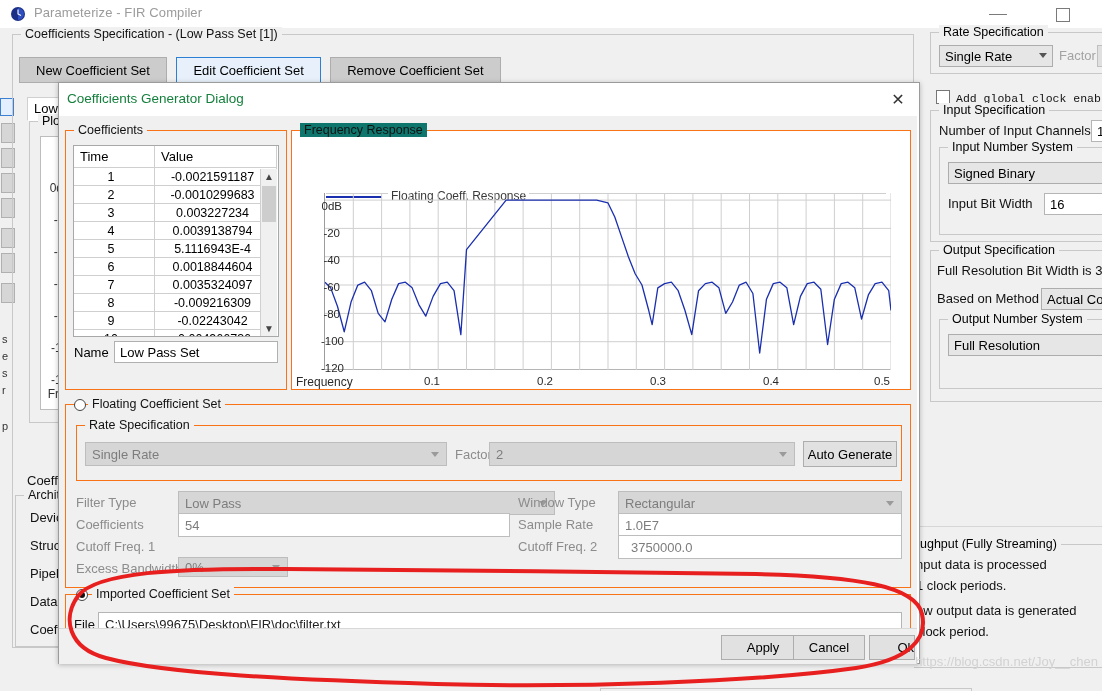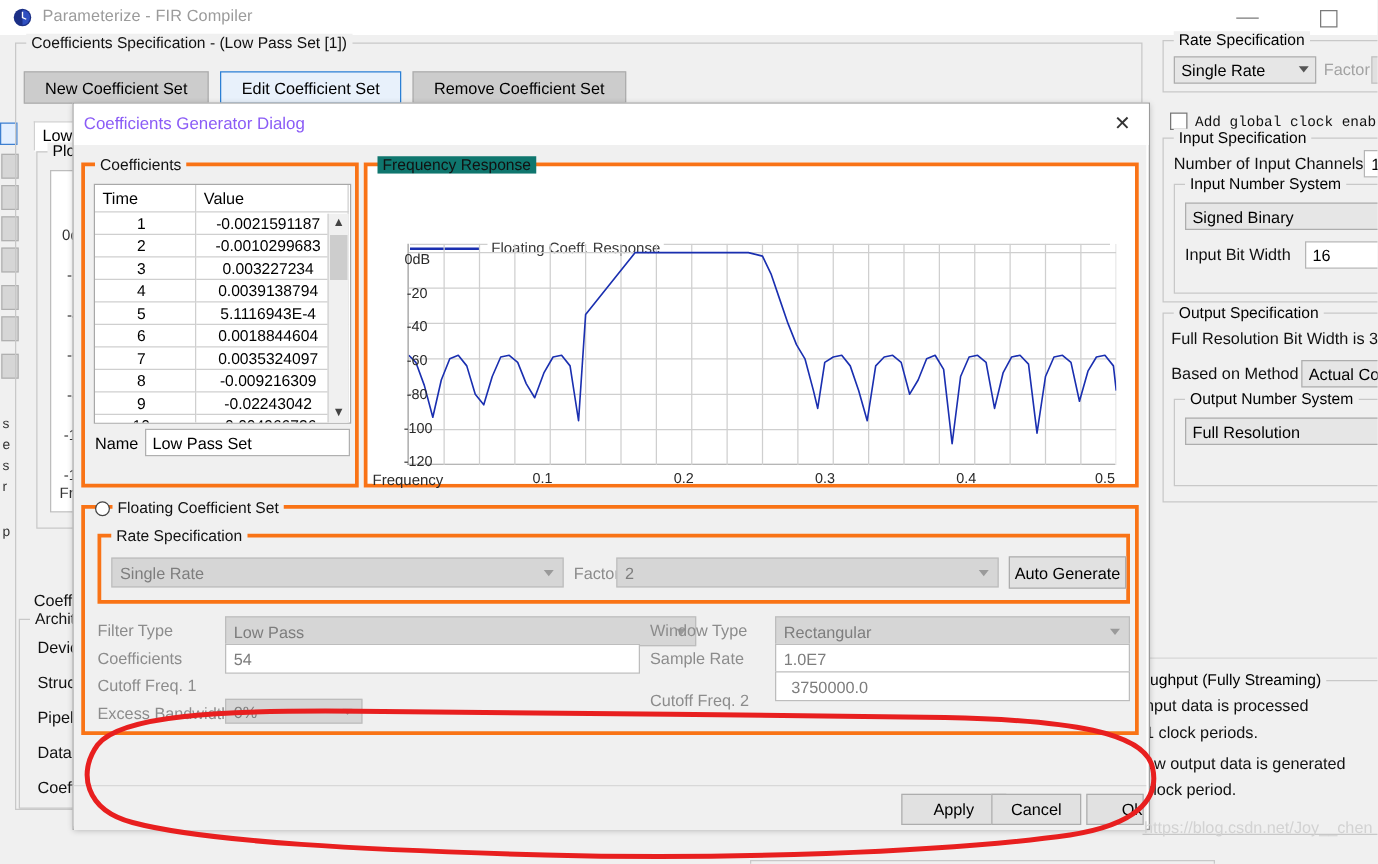--- a/index.html
+++ b/index.html
@@ -62,26 +62,26 @@
   .r-fld.gray{background:#e0e0e0;border-color:#c0c0c0;color:#7e7e7e;}
   .r-combo{position:absolute;height:22px;line-height:21px;background:#e6e6e6;border:1px solid #adadad;font-size:13px;padding-left:5px;box-sizing:border-box;white-space:nowrap;}
   .r-combo .cv{position:absolute;right:5px;top:7px;width:0;height:0;border-left:4px solid transparent;border-right:4px solid transparent;border-top:5px solid #555;}
   .chk{position:absolute;width:14px;height:14px;background:#fff;border:1px solid #767676;box-sizing:border-box;}
   .mono{font-family:"Liberation Mono",monospace;font-size:11.5px;}
   .hr{position:absolute;height:1px;background:#d6d6d6;}
 
   
   .dlg{position:absolute;left:58px;top:82px;width:860px;height:580px;background:#fff;border:1px solid #9b9b9b;box-shadow:0 1px 5px rgba(0,0,0,.25);}
   .dlg-tt{position:absolute;left:0;top:0;width:100%;height:33px;background:#fff;}
-  .dlg-tt .t{position:absolute;left:8px;top:8px;font-size:13.5px;color:#8b5cf6;}
+  .dlg-tt .t{position:absolute;left:8px;top:8px;font-size:13.5px;color:#15803d;}
   .dlg-x{position:absolute;right:0;top:0;width:42px;height:33px;font-size:16px;color:#333;text-align:center;line-height:33px;}
 
   .dlg-body{position:absolute;left:0;top:33px;width:858px;height:545px;background:#f0f0f0;}
 
-  .dgrp{position:absolute;border:3px solid #f97316;box-sizing:border-box;text-decoration:underline;}
+  .dgrp{position:absolute;border:1px solid #f97316;box-sizing:border-box;text-decoration:underline;}
   .dgrp>.legend{position:absolute;top:-8px;left:8px;background:#f0f0f0;padding:0 4px;font-size:12.5px;color:#111;white-space:nowrap;}
 
   
   .coefgrp{left:6px;top:14px;width:222px;height:260px;}
   .tblwrap{position:absolute;left:7px;top:14px;width:206px;height:192px;background:#fff;border:1px solid #a8a8a8;box-sizing:border-box;overflow:hidden;}
   table.ctbl{border-collapse:collapse;width:189px;table-layout:fixed;}
   table.ctbl th{font-weight:normal;font-size:13px;text-align:left;padding:3px 0 3px 6px;border-right:1px solid #cfcfcf;border-bottom:1px solid #cfcfcf;background:#fff;}
   table.ctbl td{font-size:12.5px;padding:1px 6px 1px 0;border-right:1px solid #cfcfcf;border-bottom:1px solid #cfcfcf;text-align:center;background:#fff;height:15px;}
   table.ctbl td.val{text-align:center;}
   .sb{position:absolute;right:1px;top:23px;width:16px;height:168px;background:#f0f0f0;border-left:1px solid #d0d0d0;}
@@ -418,30 +418,37 @@
           <span>Rectangular</span>
           <i class="cv"></i>
         </div>
 
         <div class="lab dim" style="left:10px;top:112px;">Coefficients</div>
         <div class="fld white" style="left:112px;top:108px;width:332px;">54</div>
         <div class="lab dim" style="left:452px;top:112px;">Sample Rate</div>
         <div class="fld white" style="left:552px;top:108px;width:284px;">1.0E7</div>
 
         <div class="lab dim" style="left:10px;top:134px;">Cutoff Freq. 1</div>
-        <div class="lab dim" style="left:452px;top:134px;margin-top:12px;">Cutoff Freq. 2</div>
+        <div class="lab dim" style="left:452px;top:134px;">Cutoff Freq. 2</div>
         <div class="fld white" style="left:552px;top:130px;width:284px;padding-left:12px;">3750000.0</div>
 
         <div class="lab dim" style="left:10px;top:156px;">Excess Bandwidth</div>
         <div class="fld gray" style="left:112px;top:152px;width:110px;height:20px;line-height:19px;">
           <span>0%</span>
           <i class="cv" style="top:7px"></i>
         </div>
       </div>
 
+      <div class="dgrp impgrp">
+        <span class="legend" style="left:26px">Imported Coefficient Set</span>
+        <span class="radio on" style="left:10px;top:-6px;"></span>
+        <div class="lab" style="left:8px;top:22px;">File</div>
+        <div class="fld white" style="left:32px;top:17px;width:804px;background:#fff;border:1px solid #b5b5b5;color:#222;">C:\Users\99675\Desktop\FIR\doc\filter.txt</div>
+        <div class="brbtn" style="left:764px;top:44px;width:72px;">Browse</div>
+      </div>
     </div>
 
     <div class="dlg-foot">
       <div class="fbtn" style="left:662px;width:84px;text-align:center;">Apply</div>
       <div class="fbtn" style="left:734px;width:72px;">Cancel</div>
       <div class="fbtn" style="left:810px;width:46px;text-align:right;">Ok</div>
     </div>
   </div>
 
   <div class="annot">

